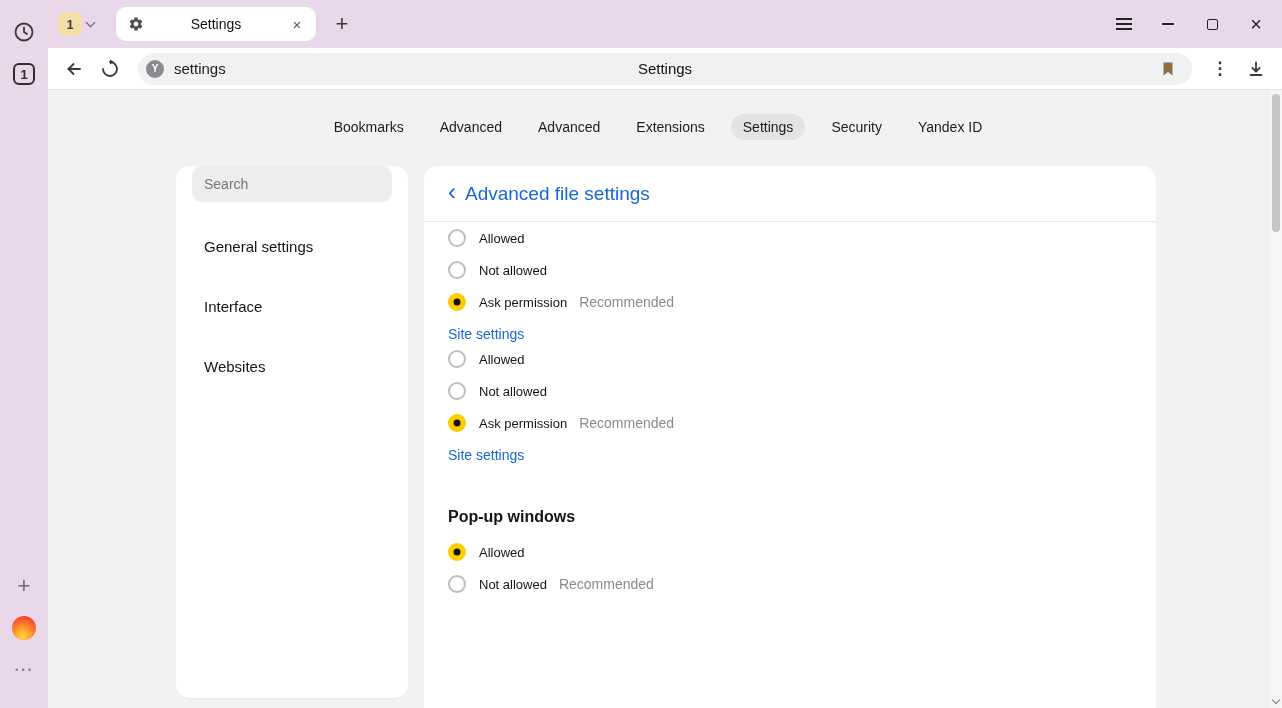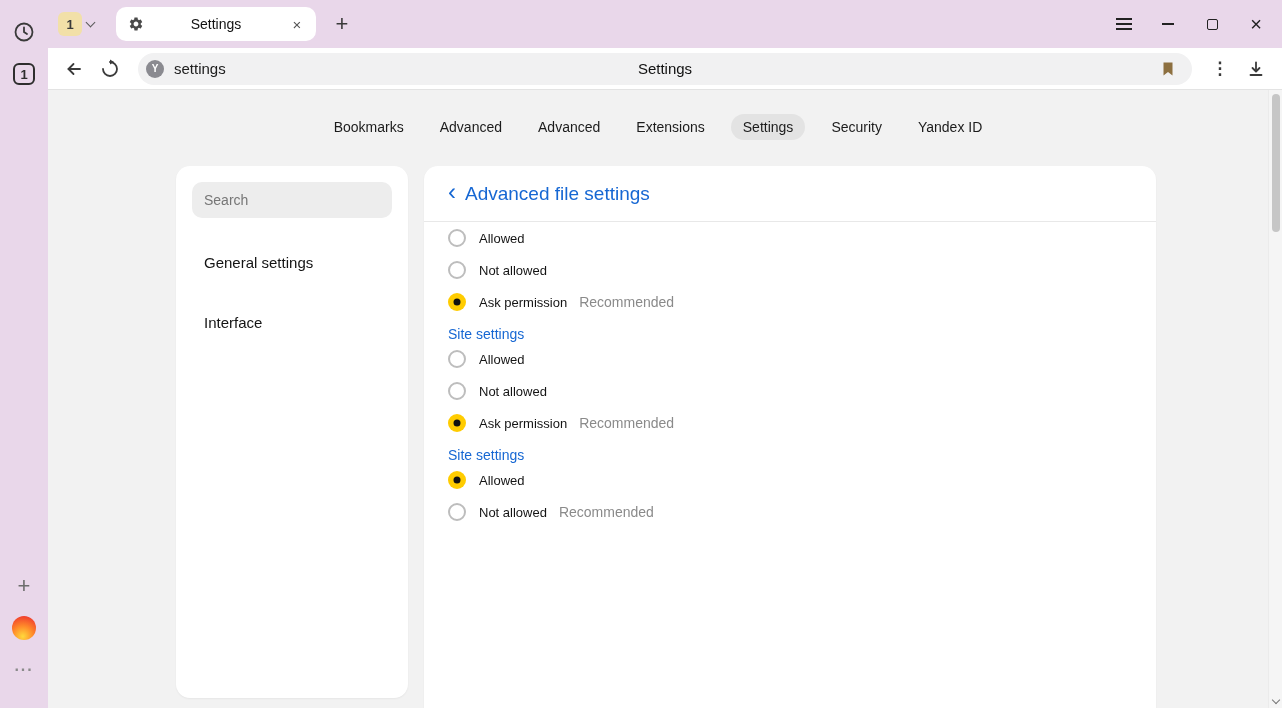--- a/index.html
+++ b/index.html
@@ -54,21 +54,21 @@
   .kebab { font-size:17px; color:#3a3a3a; font-weight:bold; }
 
   
   .content { position:absolute; left:48px; top:90px; width:1234px; height:618px; background:#f2f2f2; overflow:hidden; }
   .topnav { position:absolute; top:24px; left:0; right:14px; display:flex; justify-content:center; align-items:center; gap:16px; }
   .navitem { font-size:14px; color:#1c1c1c; padding:5px 10px; border-radius:14px; cursor:pointer; white-space:nowrap; }
   .navitem.active { background:#e3e3e3; padding:5px 12px; }
 
   .card { background:#fff; border-radius:14px; box-shadow:0 1px 2px rgba(0,0,0,0.05); position:absolute; }
   .leftcard { left:128px; top:76px; width:232px; height:532px; }
-  .search { display:block; margin:16px 16px 0; width:calc(100% - 32px); height:36px; background:#ededed; border:none;
+  .search { display:block; margin:0 16px 0; width:calc(100% - 32px); height:36px; background:#ededed; border:none;
             border-radius:10px; padding:0 12px; font-size:14px; color:#222; outline:none; }
   .search::placeholder { color:#767676; }
   .sidelist { margin-top:10px; }
   .sideitem { height:32px; display:flex; align-items:center; padding-left:28px; font-size:15px; color:#141414; cursor:pointer;margin-top:28px; }
 
   .rightcard { left:376px; top:76px; width:732px; height:700px; }
   .panelhead { height:56px; border-bottom:1px solid #e8e8e8; display:flex; align-items:center; padding:0 24px; }
   .backlink { display:flex; align-items:center; gap:9px; cursor:pointer; text-decoration:none; }
   .bchev { font-size:24px; color:#1667d3; line-height:1; margin-top:-3px; }
   .ptitle { font-size:19px; color:#1667d3; }
@@ -191,20 +191,21 @@
     <a class="navitem active">Settings</a>
     <a class="navitem">Security</a>
     <a class="navitem">Yandex ID</a>
   </nav>
 
   <aside class="card leftcard">
     <input class="search" type="text" placeholder="Search" style="">
     <div class="sidelist">
       <div class="sideitem">General settings</div>
       <div class="sideitem">Interface</div>
+      <div class="sideitem">Websites</div>
     </div>
   </aside>
 
   <section class="card rightcard">
     <div class="panelhead">
       <a class="backlink">
         <span class="bchev">‹</span>
         <span class="ptitle">Advanced file settings</span>
       </a>
     </div>
@@ -236,20 +237,21 @@
         <span class="rlabel">Not allowed</span>
       </label>
       <label class="row">
         <span class="radio sel"></span>
         <span class="rlabel">Ask permission</span>
         <span class="rnote">Recommended</span>
       </label>
       <a class="sitelink">Site settings</a>
 
       
+      <h3 class="shead">Pop-up windows</h3>
       <label class="row">
         <span class="radio sel"></span>
         <span class="rlabel">Allowed</span>
       </label>
       <label class="row">
         <span class="radio"></span>
         <span class="rlabel">Not allowed</span>
         <span class="rnote">Recommended</span>
       </label>
 

